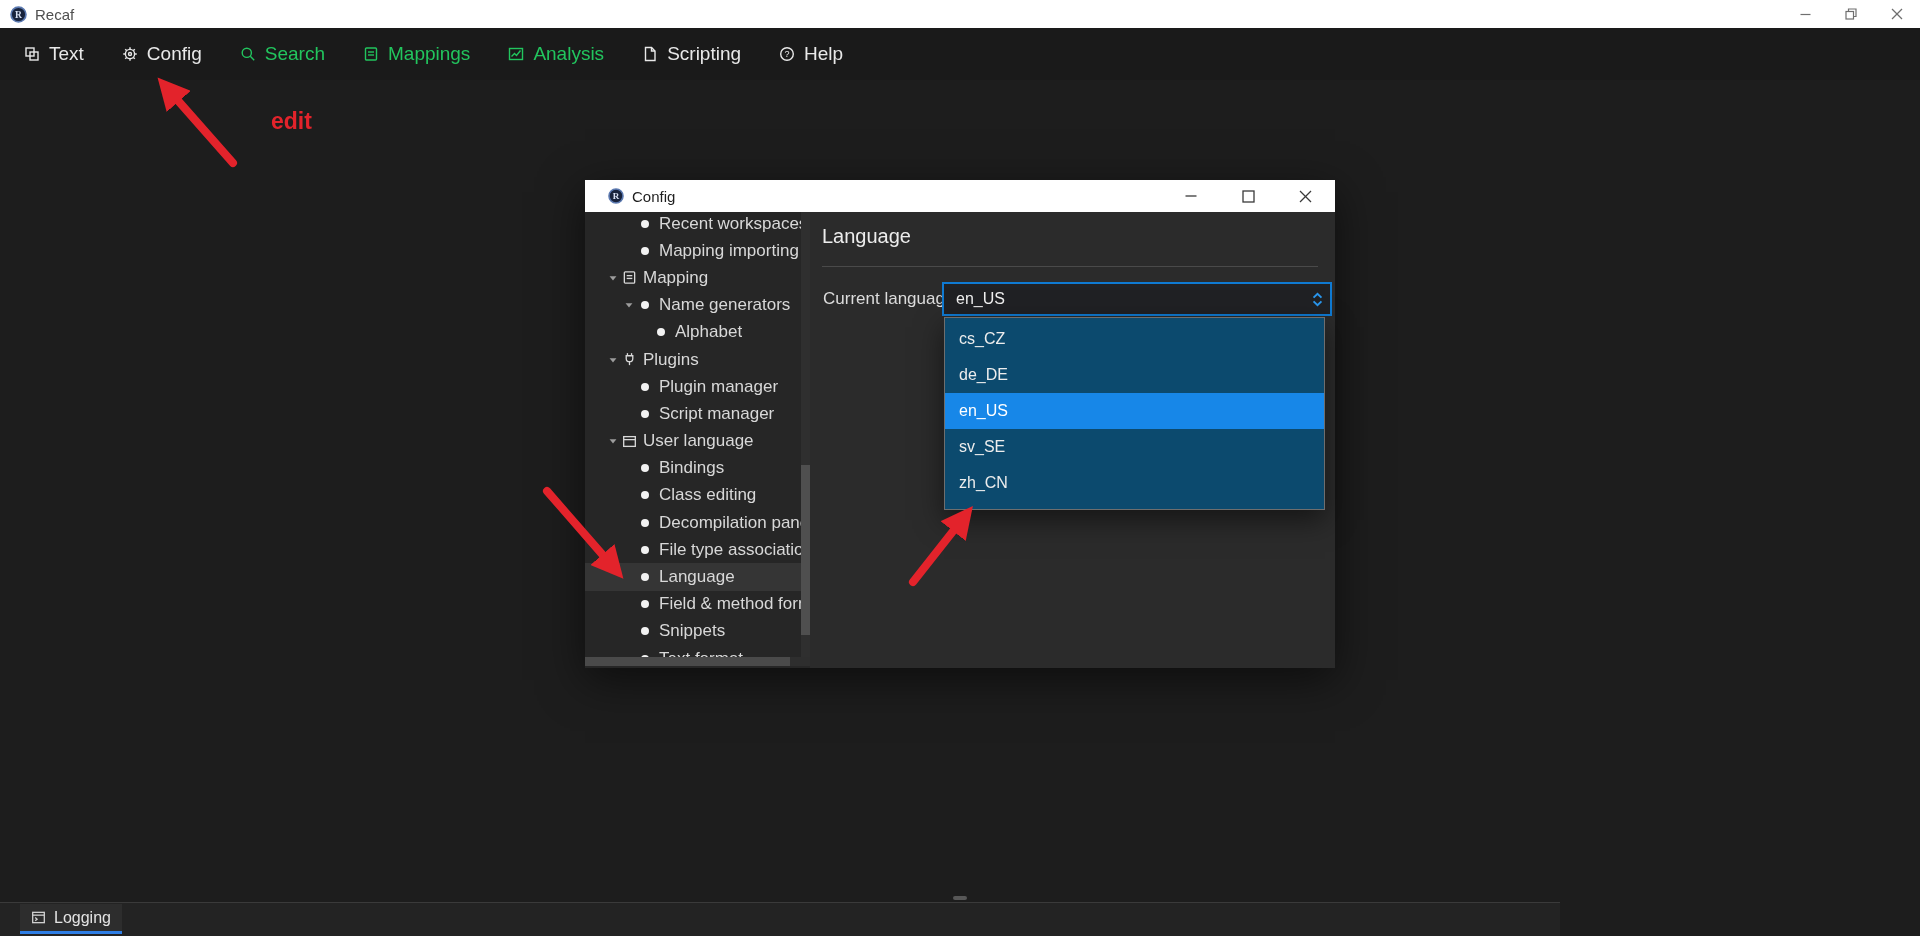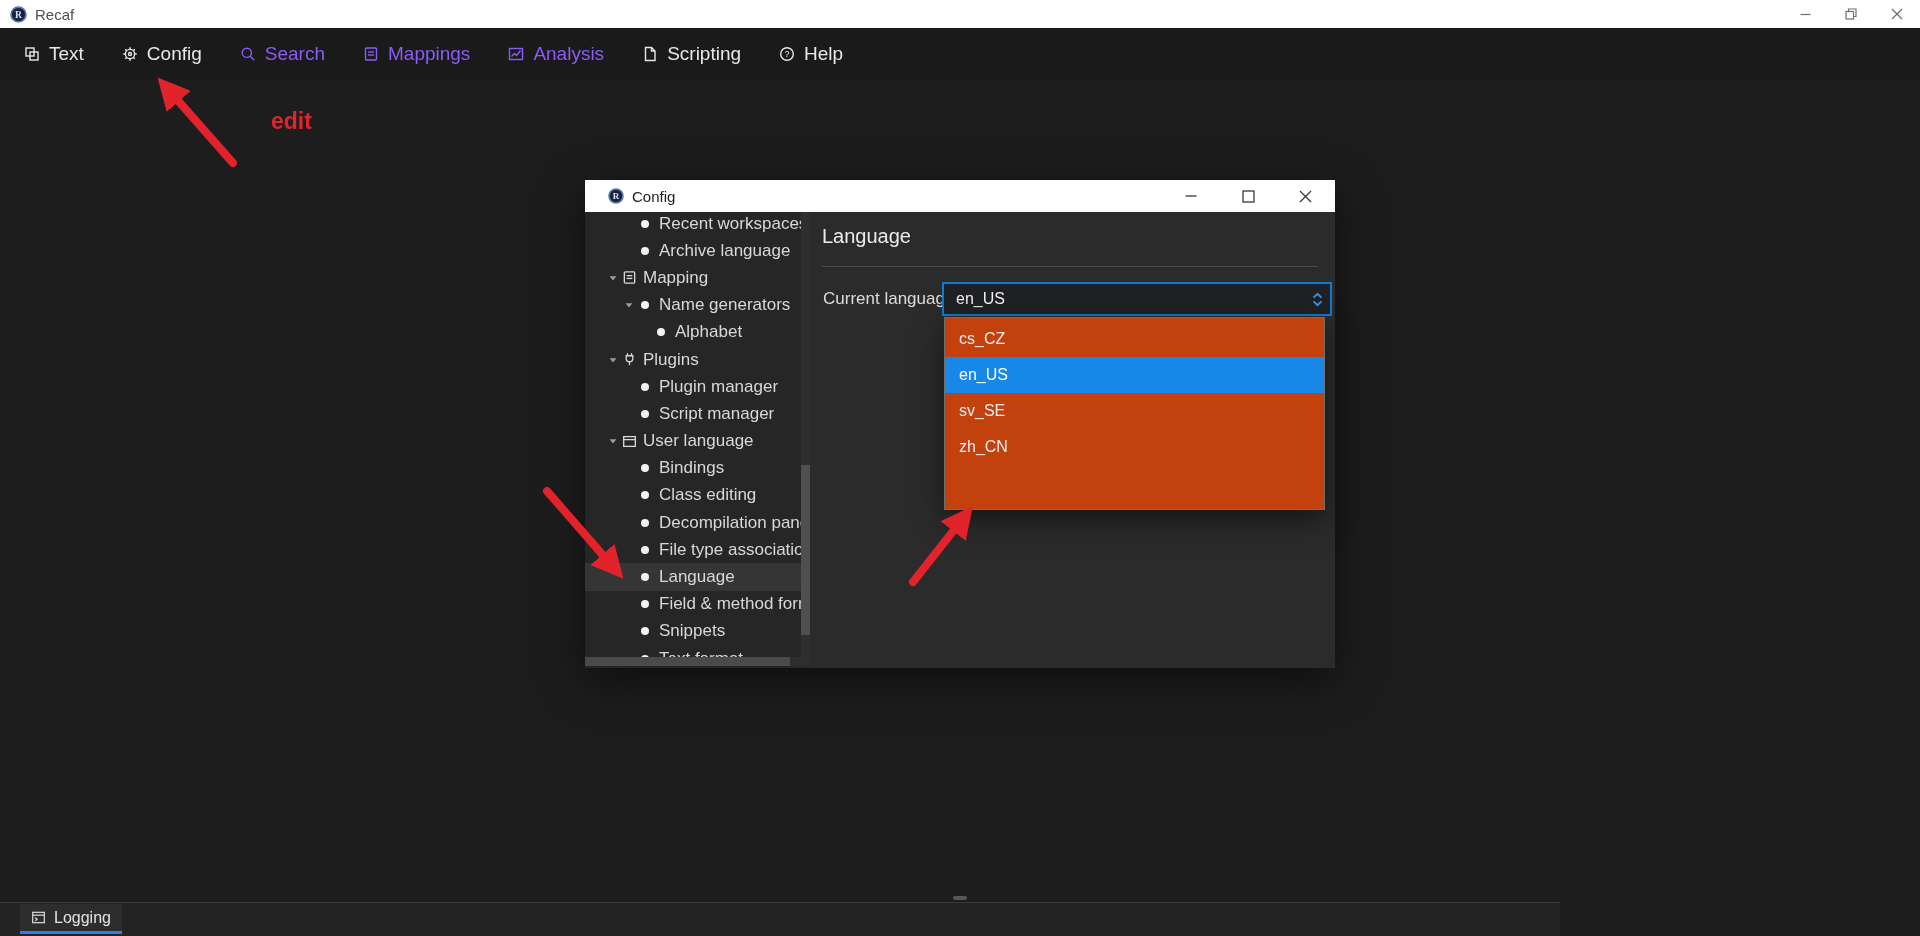--- a/index.html
+++ b/index.html
@@ -18,21 +18,21 @@
   
   .titlebar { left:0; top:0; width:1920px; height:28px; background:#ffffff; display:flex; align-items:center; z-index:5; }
   .titlebar .app-logo { margin-left:10px; }
   .titlebar .app-title { margin-left:8px; font-size:15px; color:#4f4f4f; }
   .win-controls { position:absolute; right:0; top:0; height:28px; display:flex; }
   .win-btn { width:46px; height:28px; display:flex; align-items:center; justify-content:center; color:#6f6f6f; }
 
   
   .menubar { left:0; top:28px; width:1920px; height:52px; background:#1a1a1a; display:flex; align-items:center; padding-left:24px; gap:38px; z-index:4; }
   .menu-item { display:flex; align-items:center; gap:9px; font-size:19px; color:#e8e8e8; height:52px; cursor:default; }
-  .menu-item.disabled { color:#8b5cf6; }
+  .menu-item.disabled { color:#22c55e; }
   .menu-item .icon { color:inherit; }
 
   
   .dialog { left:585px; top:180px; width:750px; height:488px; background:#262626; z-index:10; box-shadow:0 12px 42px rgba(0,0,0,.55); }
   .dlg-titlebar { left:0; top:0; width:750px; height:32px; background:#ffffff; display:flex; align-items:center; }
   .dlg-titlebar .dlg-logo { margin-left:23px; }
   .dlg-titlebar .dlg-title { margin-left:8px; font-size:15px; color:#1e1e1e; }
   .dlg-controls { position:absolute; top:0; height:32px; display:flex; left:583px; }
   .dlg-btn { width:46px; height:32px; display:flex; align-items:center; justify-content:center; color:#3a3a3a; margin-right:11px; }
   .dlg-btn:last-child { margin-right:0; }
@@ -56,21 +56,21 @@
   
   .panel { left:225px; top:0; width:525px; height:456px; background:#2b2b2b; }
   .panel-header { left:12px; top:13px; font-size:20px; color:#ececec; }
   .panel-divider { left:12px; top:54px; width:496px; height:1px; background:#4a4a4a; }
   .field-label { left:13px; top:76px; height:22px; line-height:22px; font-size:17px; color:#dcdcdc; }
   .combo { left:132px; top:70px; width:390px; height:34px; background:#202124; border:2px solid var(--combo-border,#0f7ad2); display:flex; align-items:center; }
   .combo-value { margin-left:12px; font-size:16px; color:#f0f0f0; }
   .combo-spin { position:absolute; right:7px; top:0; height:30px; display:flex; flex-direction:column; justify-content:center; gap:1px; color:var(--combo-chevron,#2a97ee); }
 
   
-  .popup { left:134px; top:105px; width:381px; height:193px; background:#c2410c; border:1px solid #6e6e6e; padding-top:3px; z-index:20; box-shadow:0 10px 26px rgba(0,0,0,.5); }
+  .popup { left:134px; top:105px; width:381px; height:193px; background:#0c4a6e; border:1px solid #6e6e6e; padding-top:3px; z-index:20; box-shadow:0 10px 26px rgba(0,0,0,.5); }
   .option { height:36px; display:flex; align-items:center; padding-left:14px; font-size:16px; color:#ededed; }
   .option.sel { background:var(--selection-blue,#1787e8); color:#ffffff; }
 
   
   .bottombar { left:0; top:902px; width:1560px; height:34px; background:#232323; border-top:1px solid #3a3a3a; z-index:5;padding-left:27px; }
   .log-tab { position:absolute; left:20px; top:1px; height:30px; background:#2d2d2d; display:flex; align-items:center; padding:0 11px; gap:8px; border-bottom:3px solid var(--tab-accent,#2e7ee5); font-size:16px; color:#e3e3e3; }
   .log-tab .icon { color:#cfcfcf; }
   .splitter-dash { left:953px; top:896px; width:14px; height:4px; background:#575757; border-radius:2px; z-index:6; }
 
   
@@ -236,21 +236,21 @@
               <span class="t-bullet"></span>
             </span>
             <span class="t-label">Recent workspaces</span>
           </div>
           <div class="tree-row">
             <span class="t-spacer" style="width: 36px;"></span>
             <span class="t-chev"></span>
             <span class="t-ico">
               <span class="t-bullet"></span>
             </span>
-            <span class="t-label">Archive language</span>
+            <span class="t-label">Mapping importing</span>
           </div>
           <div class="tree-row">
             <span class="t-spacer" style="width: 20px;"></span>
             <span class="t-chev">
               <svg width="10" height="10" viewBox="0 0 16 16">
                 <polygon points="2.5,5 13.5,5 8,12" fill="currentColor"></polygon>
               </svg>
             </span>
             <span class="t-ico">
               <svg width="15" height="15" viewBox="0 0 16 16" fill="none" stroke="currentColor" stroke-width="1.4">
@@ -412,20 +412,21 @@
           <svg width="11" height="7" viewBox="0 0 12 8" fill="none" stroke="currentColor" stroke-width="2.2">
               <polyline points="1.5,6.5 6,2 10.5,6.5"></polyline>
             </svg>
           <svg width="11" height="7" viewBox="0 0 12 8" fill="none" stroke="currentColor" stroke-width="2.2">
               <polyline points="1.5,1.5 6,6 10.5,1.5"></polyline>
             </svg>
         </span>
       </div>
       <div class="abs popup" id="dropdown-options">
           <div class="option">cs_CZ</div>
+          <div class="option">de_DE</div>
           <div class="option sel">en_US</div>
           <div class="option">sv_SE</div>
           <div class="option">zh_CN</div>
         </div>
     </div>
   </div>
 </div>
 
 <div class="abs bottombar" id="bottom-tabs">
     <div class="log-tab">

